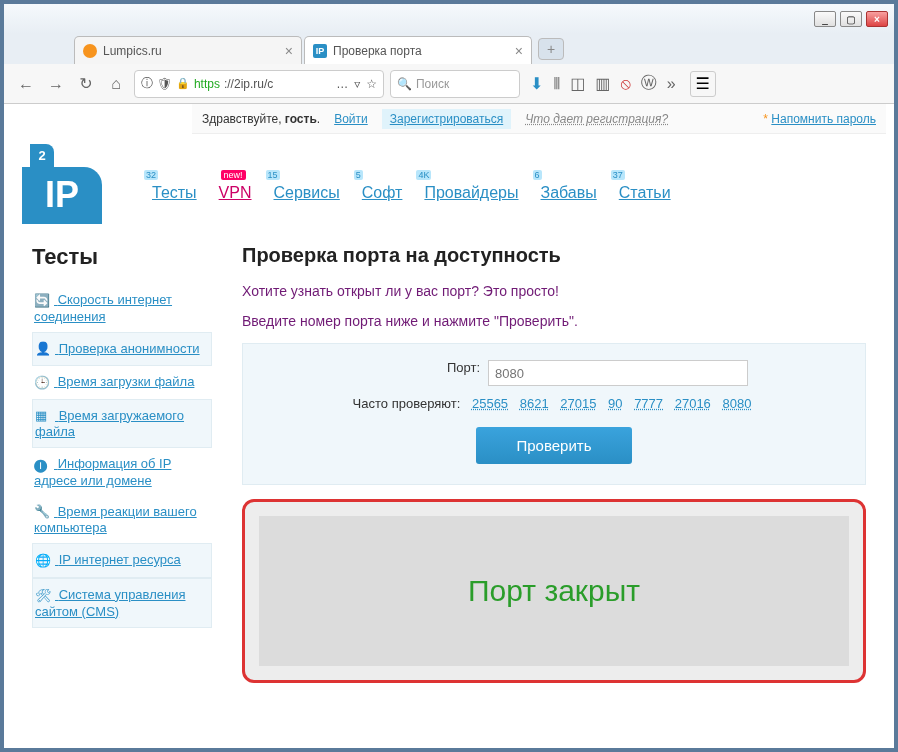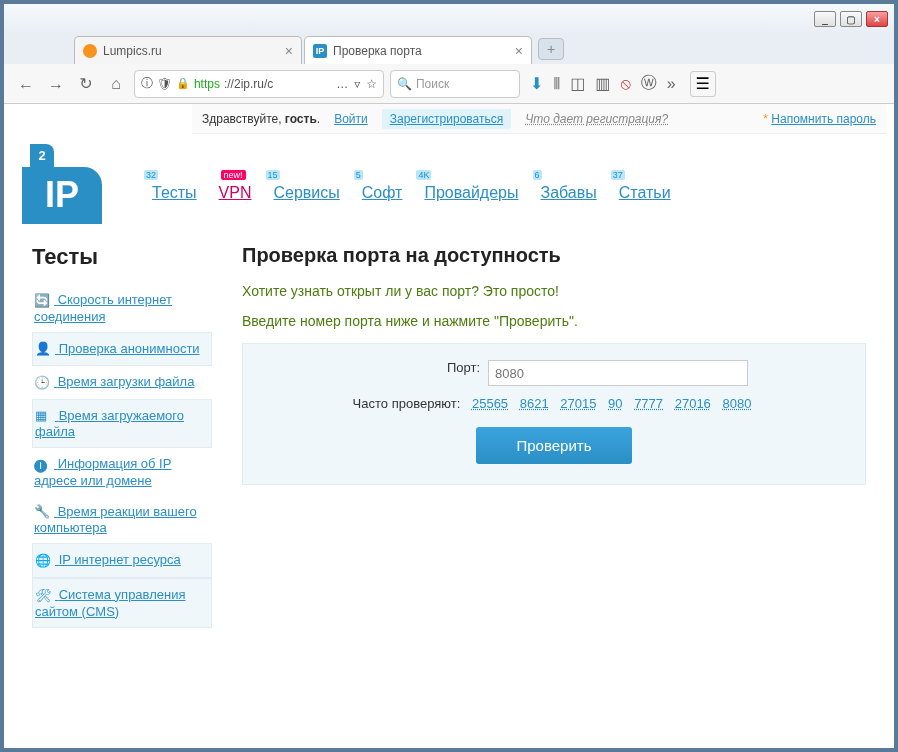--- a/index.html
+++ b/index.html
@@ -65,21 +65,21 @@
 
 .sidebar { width: 180px; }
 .sidebar h2 { font-size:22px; color:#222; margin-bottom:14px; font-weight:bold; }
 .sideitem { display:block; padding:8px 2px; font-size:13px; color:#2a8fc5; text-decoration:underline; cursor:pointer; }
 .sideitem .sicon { display:inline-block; width:16px; height:16px; vertical-align:middle; margin-right:4px; }
 .sideitem.boxed { background:#f0f7fb; border:1px solid #e0ecf2; }
 
 
 .maincol { flex:1; }
 .maincol h1 { font-size:20px; font-weight:bold; color:#222; margin-bottom:16px; }
-.maincol p { font-size:14px; color:#4d7c0f; margin-bottom:14px; }
+.maincol p { font-size:14px; color:#701a75; margin-bottom:14px; }
 
 .formbox { background:#f0f7fb; border:1px solid #e0ecf2; padding:16px 20px 20px 20px; text-align:center; }
 .formrow { display:flex; justify-content:center; gap:8px; margin-bottom:10px; font-size:13px; }
 .formrow label { color:#333; width:120px; text-align:right; }
 .formrow input { width:260px; height:26px; border:1px solid #ccc; padding:0 6px; font-size:13px; color:#999; }
 .oftenrow { font-size:13px; margin-bottom:16px; }
 .oftenrow span { color:#333; margin-right:4px; }
 .oftenrow a { color:#2a8fc5; text-decoration:underline dotted #2a8fc5; margin:0 4px; cursor:pointer; }
 .checkbtn { background: linear-gradient(#3aa3dd, #2a8fc5); color:#fff; border:none; padding:10px 40px; font-size:15px; border-radius:3px; cursor:pointer; }
 
@@ -201,17 +201,22 @@
             <a>8621</a>
             <a>27015</a>
             <a>90</a>
             <a>7777</a>
             <a>27016</a>
             <a>8080</a>
           </div>
           <button class="checkbtn">Проверить</button>
         </div>
 
+        <div class="resultwrap">
+          <div class="resultinner">
+            <div class="resulttext">Порт закрыт</div>
+          </div>
+        </div>
       </div>
     </div>
 
   </div>
 </div>
 
 </body></html>

